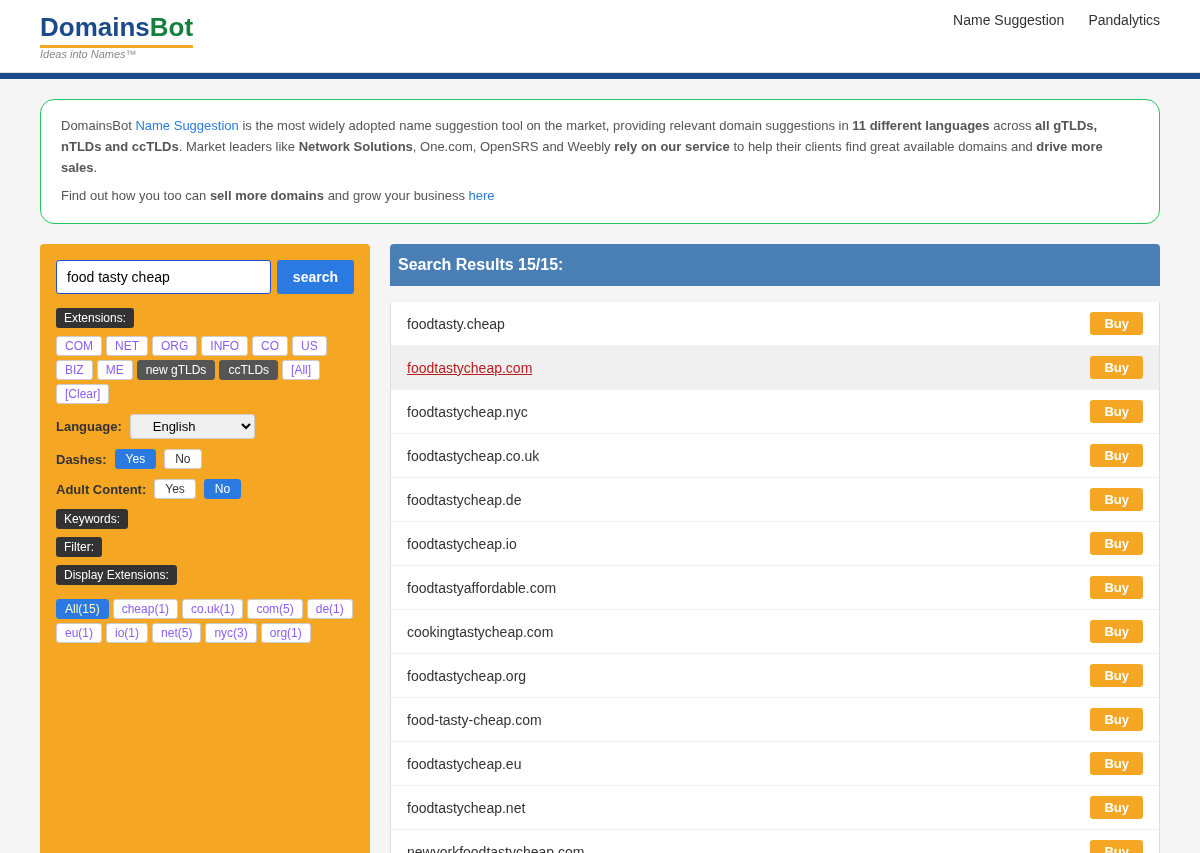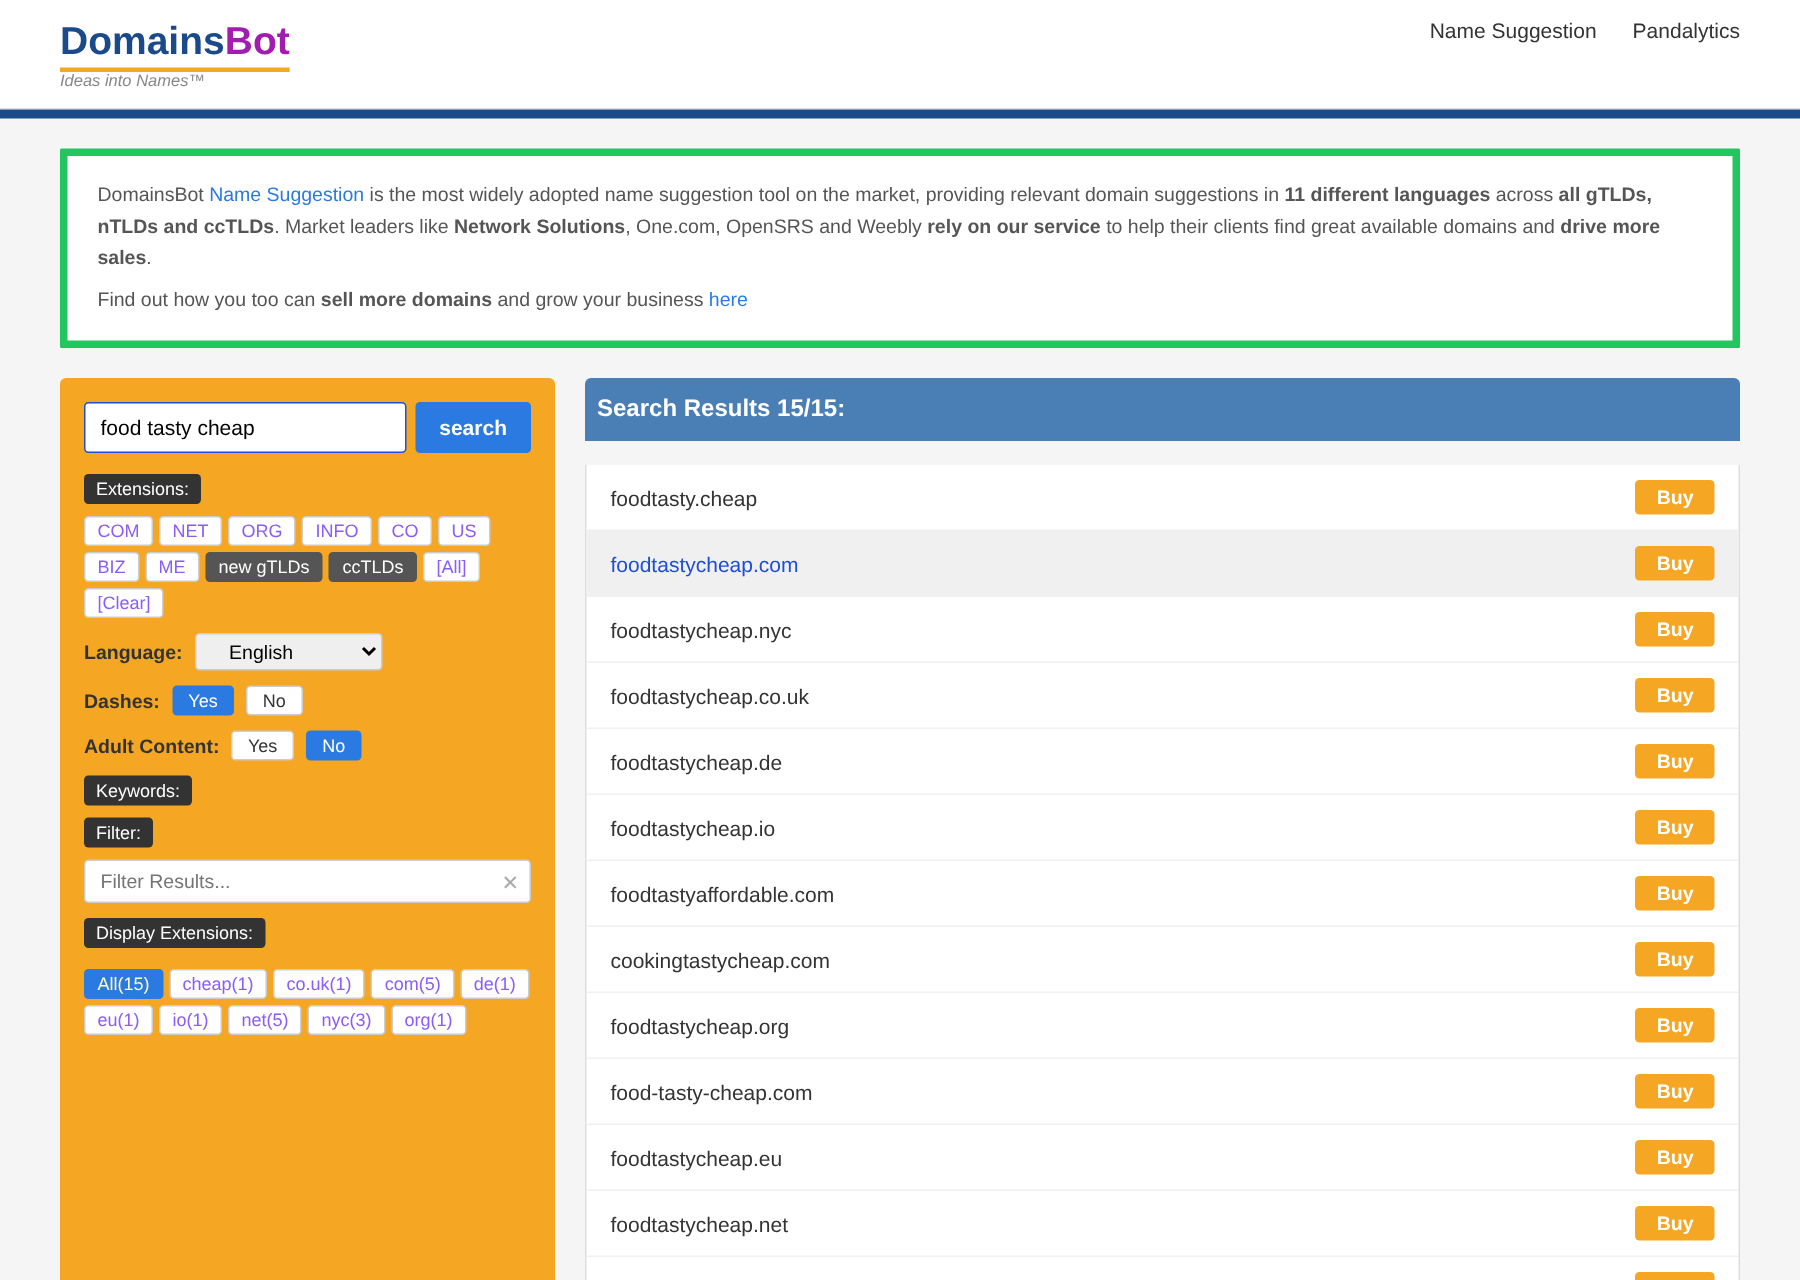--- a/index.html
+++ b/index.html
@@ -10,36 +10,36 @@
       background: #fff;
       padding: 12px 40px;
       display: flex;
       align-items: flex-start;
       justify-content: space-between;
       border-bottom: 1px solid #e0e0e0;
     }
     .logo { display: flex; flex-direction: column; }
     .logo-text { font-size: 26px; font-weight: bold; }
     .logo-domains { color: #1a4a8a; }
-    .logo-bot { color: #a21caf; }
+    .logo-bot { color: #15803d; }
     .logo-tagline { font-size: 11px; color: #888; font-style: italic; }
     .logo-line { height: 3px; background: #f5a623; margin-top: 2px; width: 100%; }
     .nav { display: flex; gap: 24px; }
     .nav a { color: #333; text-decoration: none; font-size: 14px; }
 
     
     .blue-bar { height: 6px; background: #1a4a8a; }
 
     
     .info-box {
       background: #fff;
-      border: 5px solid #22c55e;
+      border: 1px solid #22c55e;
       margin: 20px 40px;
       padding: 16px 20px;
-      border-radius: 1px;
+      border-radius: 14px;
       font-size: 13px;
       line-height: 1.6;
       color: #555;
     }
     .info-box a { color: #2a7ae2; text-decoration: none; }
 
     
     .main-content {
       display: flex;
       gap: 20px;
@@ -206,21 +206,21 @@
       display: flex;
       align-items: center;
       justify-content: space-between;
       padding: 10px 16px;
       border-bottom: 1px solid #f0f0f0;
     }
     .result-row:last-child { border-bottom: none; }
     .result-row.highlighted { background: #f0f0f0; }
 
     .domain-name { font-size: 14px; color: #333; }
-    .domain-name.link { color: #1d4ed8; cursor: pointer; }
+    .domain-name.link { color: #b91c1c; text-decoration: underline; cursor: pointer; }
 
     .buy-btn {
       background: #f5a623;
       color: #fff;
       border: none;
       padding: 4px 14px;
       border-radius: 3px;
       cursor: pointer;
       font-size: 13px;
       font-weight: bold;
@@ -310,24 +310,20 @@
       <button class="toggle-btn off">Yes</button>
       <button class="toggle-btn off-blue">No</button>
     </div>
 
     <div>
       <span class="section-label">Keywords:</span>
     </div>
 
     <div>
       <span class="section-label">Filter:</span>
-      <div class="filter-input-wrap">
-        <input class="filter-input" type="text" placeholder="Filter Results..." style="">
-        <span class="filter-clear">✕</span>
-      </div>
     </div>
 
     <div>
       <span class="section-label">Display Extensions:</span>
       <div class="tag-group" style="margin-top:6px;">
         <span class="tag active-blue">All(15)</span>
         <span class="tag">cheap(1)</span>
         <span class="tag">co.uk(1)</span>
         <span class="tag">com(5)</span>
         <span class="tag">de(1)</span>

